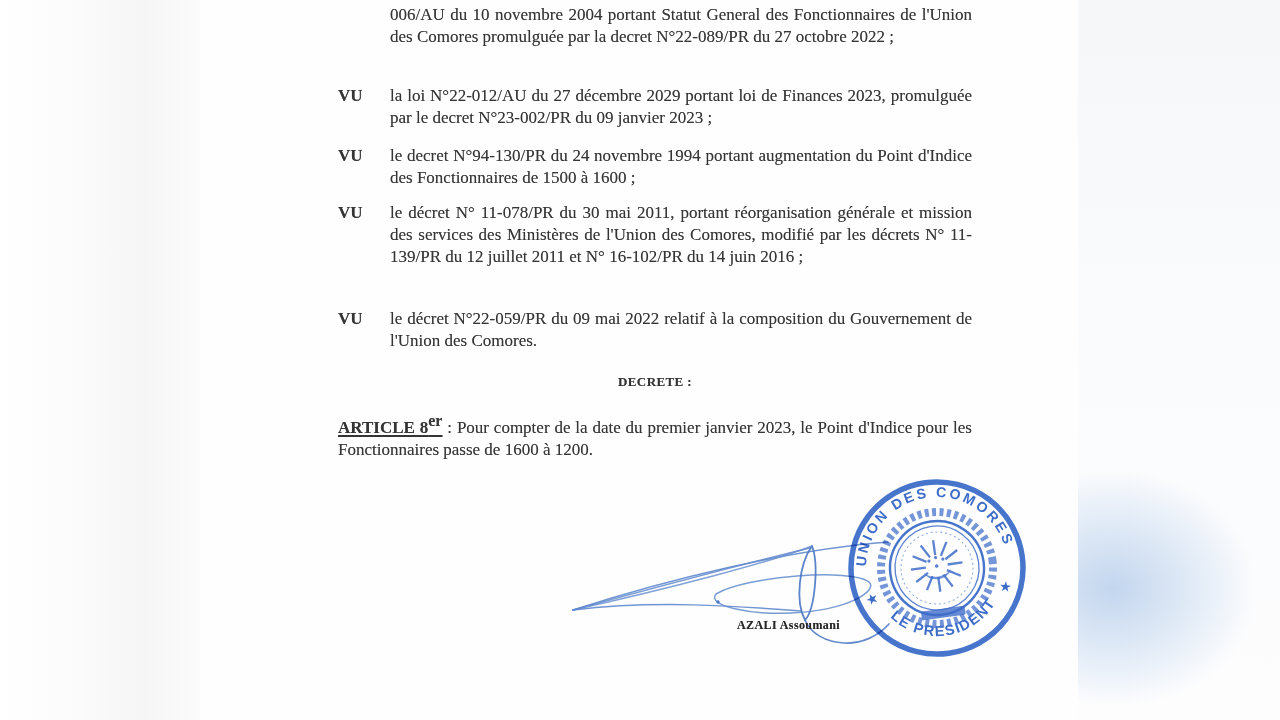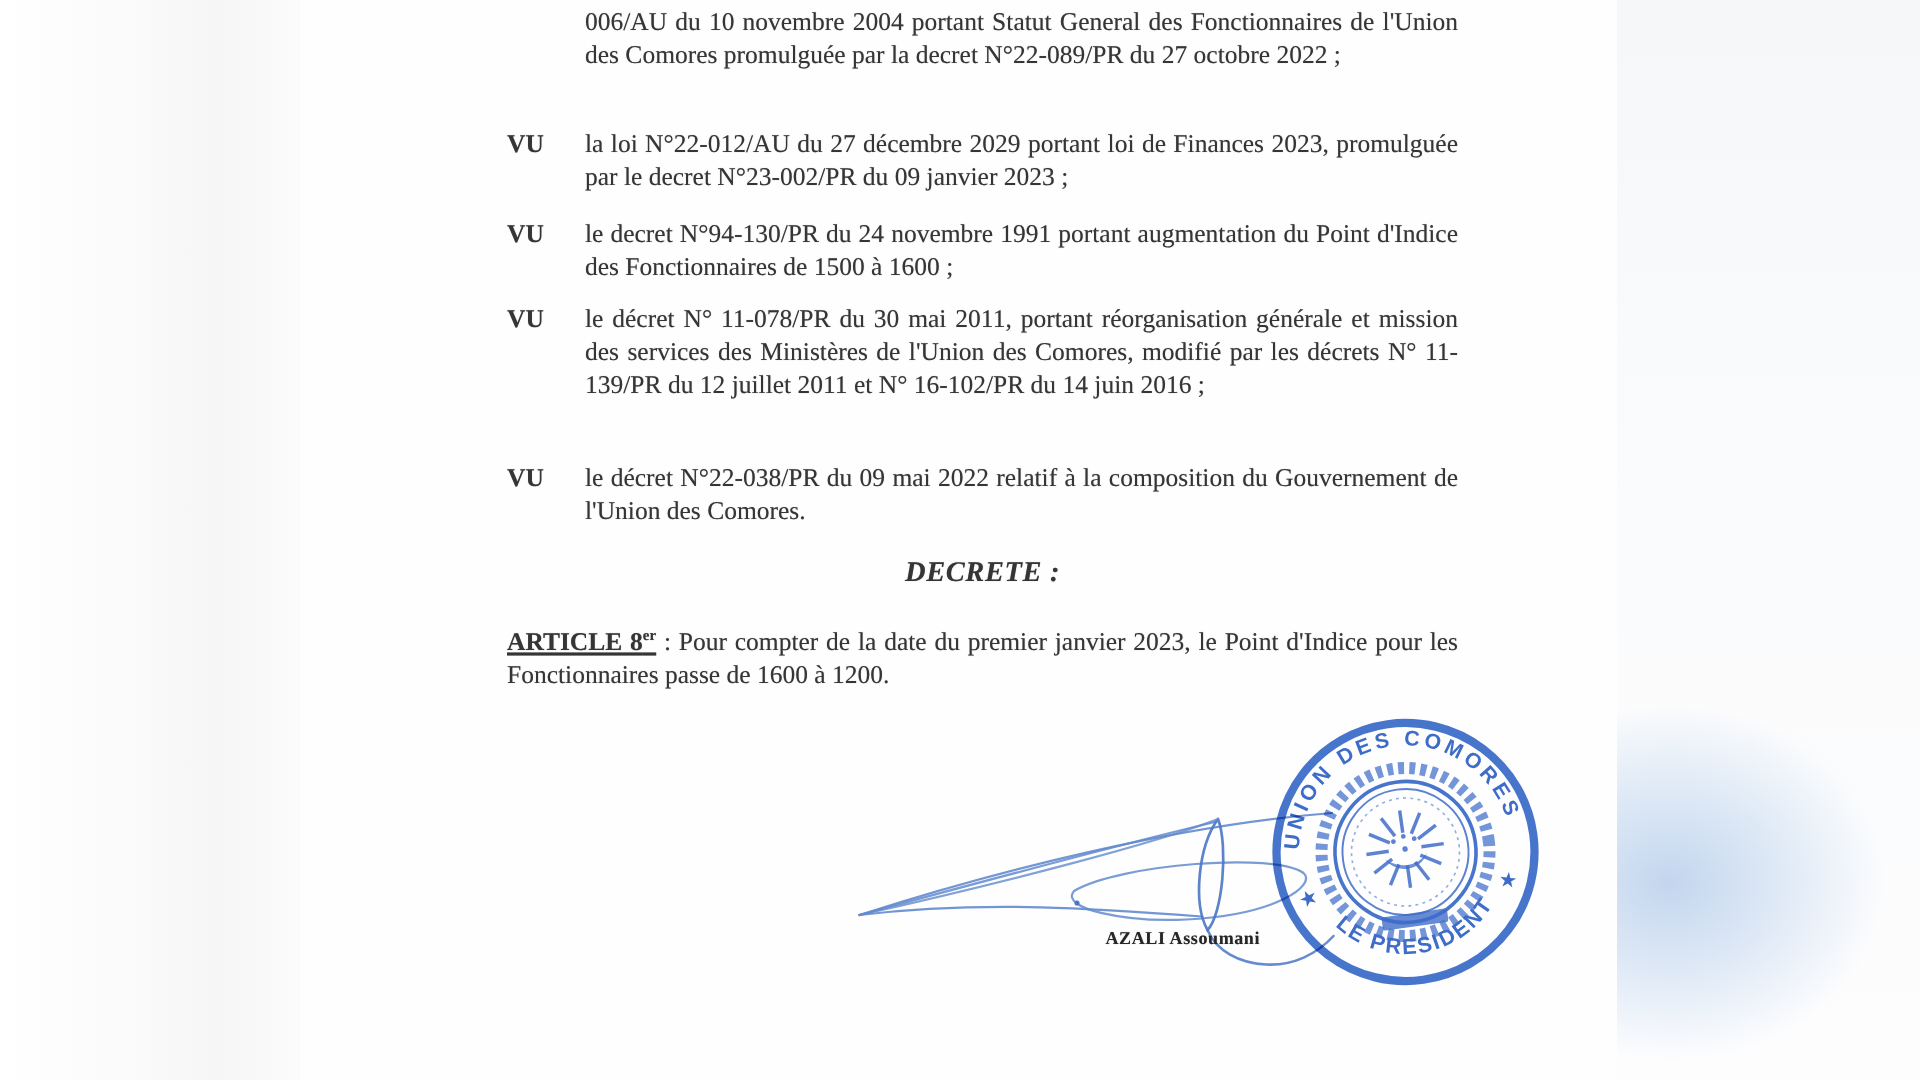--- a/index.html
+++ b/index.html
@@ -26,24 +26,24 @@
     position:absolute;left:338px;top:0;width:634px;height:552px;
     font-size:17px;line-height:22px;color:#353535;
     text-shadow:0 0 .6px rgba(70,70,70,.5);
     z-index:1;
   }
   .block{position:absolute;left:0;width:634px;margin:0;}
   .cont{padding-left:52px;box-sizing:border-box;text-align:justify;}
   .vu{display:grid;grid-template-columns:52px 582px;}
   .vu-label{font-weight:bold;}
   .vu-text{text-align:justify;}
-  .decrete{font-weight:bold;text-align:center;padding-right:58px;letter-spacing:.4px;font-size:19px;font-style:italic;}
+  .decrete{font-weight:bold;text-align:center;padding-right:58px;letter-spacing:.4px;font-size:13px;}
   .article{text-align:justify;}
   .art-label{font-weight:bold;text-decoration:underline;text-decoration-thickness:1.6px;text-underline-offset:2px;}
-  .art-label sup{font-size:10px;line-height:0;}
+  .art-label sup{font-size:16px;line-height:0;}
   .sig-name{
     position:absolute;left:737px;top:618px;z-index:2;
     font-weight:bold;font-size:12px;letter-spacing:.4px;color:#262626;
     text-shadow:0 0 .6px rgba(40,40,40,.5);
   }
   .signature{position:absolute;left:556px;top:518px;z-index:2;}
   .stamp{position:absolute;left:845px;top:476px;width:184px;height:184px;z-index:3;
     mix-blend-mode:multiply;opacity:.93;}
 </style>
 </head>
@@ -57,31 +57,31 @@
 
   <p class="block cont" style="top:4px">006/AU du 10 novembre 2004 portant  Statut General des Fonctionnaires de l'Union des Comores promulguée par la decret N°22-089/PR du 27 octobre 2022 ;</p>
 
   <div class="block vu" style="top:85px">
     <span class="vu-label">VU</span>
     <span class="vu-text">la loi N°22-012/AU du 27 décembre 2029 portant loi de Finances 2023, promulguée par le decret N°23-002/PR du 09 janvier 2023 ;</span>
   </div>
 
   <div class="block vu" style="top:145px">
     <span class="vu-label">VU</span>
-    <span class="vu-text">le decret N°94-130/PR du 24 novembre 1991 portant augmentation du Point d'Indice des Fonctionnaires de 1500 à 1600 ;</span>
+    <span class="vu-text">le decret N°94-130/PR du 24 novembre 1994 portant augmentation du Point d'Indice des Fonctionnaires de 1500 à 1600 ;</span>
   </div>
 
   <div class="block vu" style="top:202px">
     <span class="vu-label">VU</span>
     <span class="vu-text">le décret N° 11-078/PR du 30 mai 2011, portant réorganisation générale et mission des services des Ministères de l'Union des Comores, modifié par les décrets N° 11-139/PR du 12 juillet 2011 et N° 16-102/PR du 14 juin 2016 ;</span>
   </div>
 
   <div class="block vu" style="top:308px">
     <span class="vu-label">VU</span>
-    <span class="vu-text">le décret N°22-038/PR du 09 mai 2022 relatif à la composition du Gouvernement de l'Union des Comores.</span>
+    <span class="vu-text">le décret N°22-059/PR du 09 mai 2022 relatif à la composition du Gouvernement de l'Union des Comores.</span>
   </div>
 
   <div class="block decrete" style="top:371px">DECRETE :</div>
 
   <p class="block article" style="top:417px">
     <span class="art-label"><span>ARTICLE 8</span><sup>er</sup></span><span> : </span><span>Pour compter de la date du premier janvier 2023, le Point d'Indice pour les Fonctionnaires passe de 1600 à 1200.</span>
   </p>
 
 
 </div>

